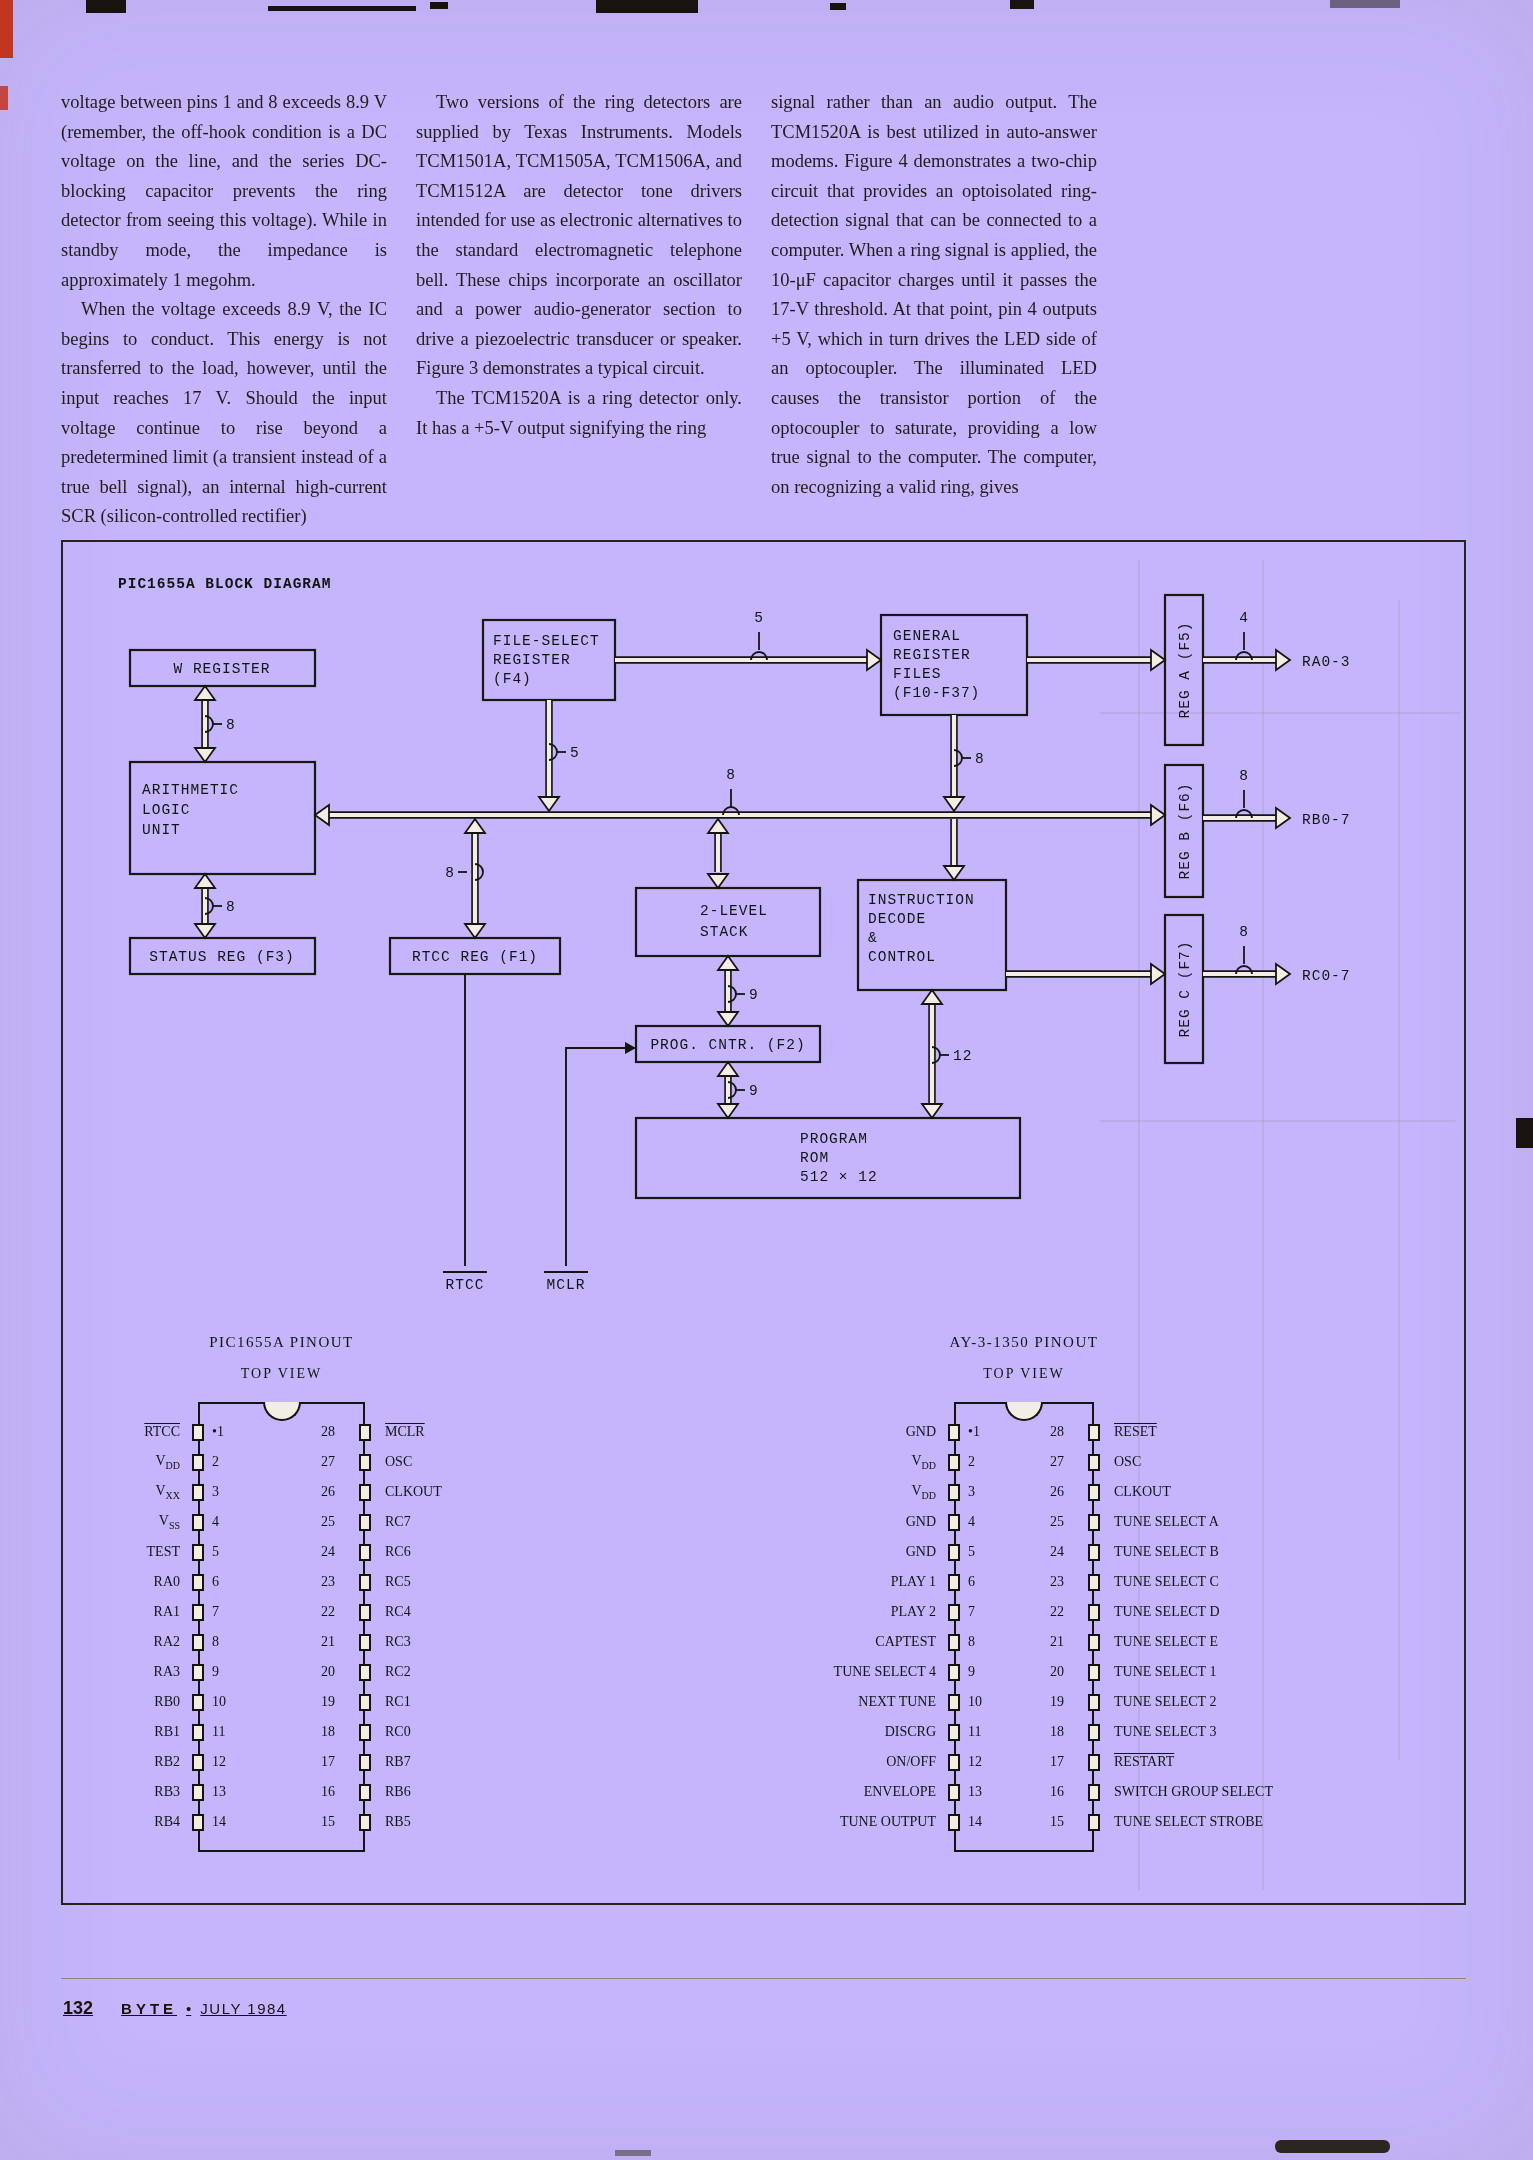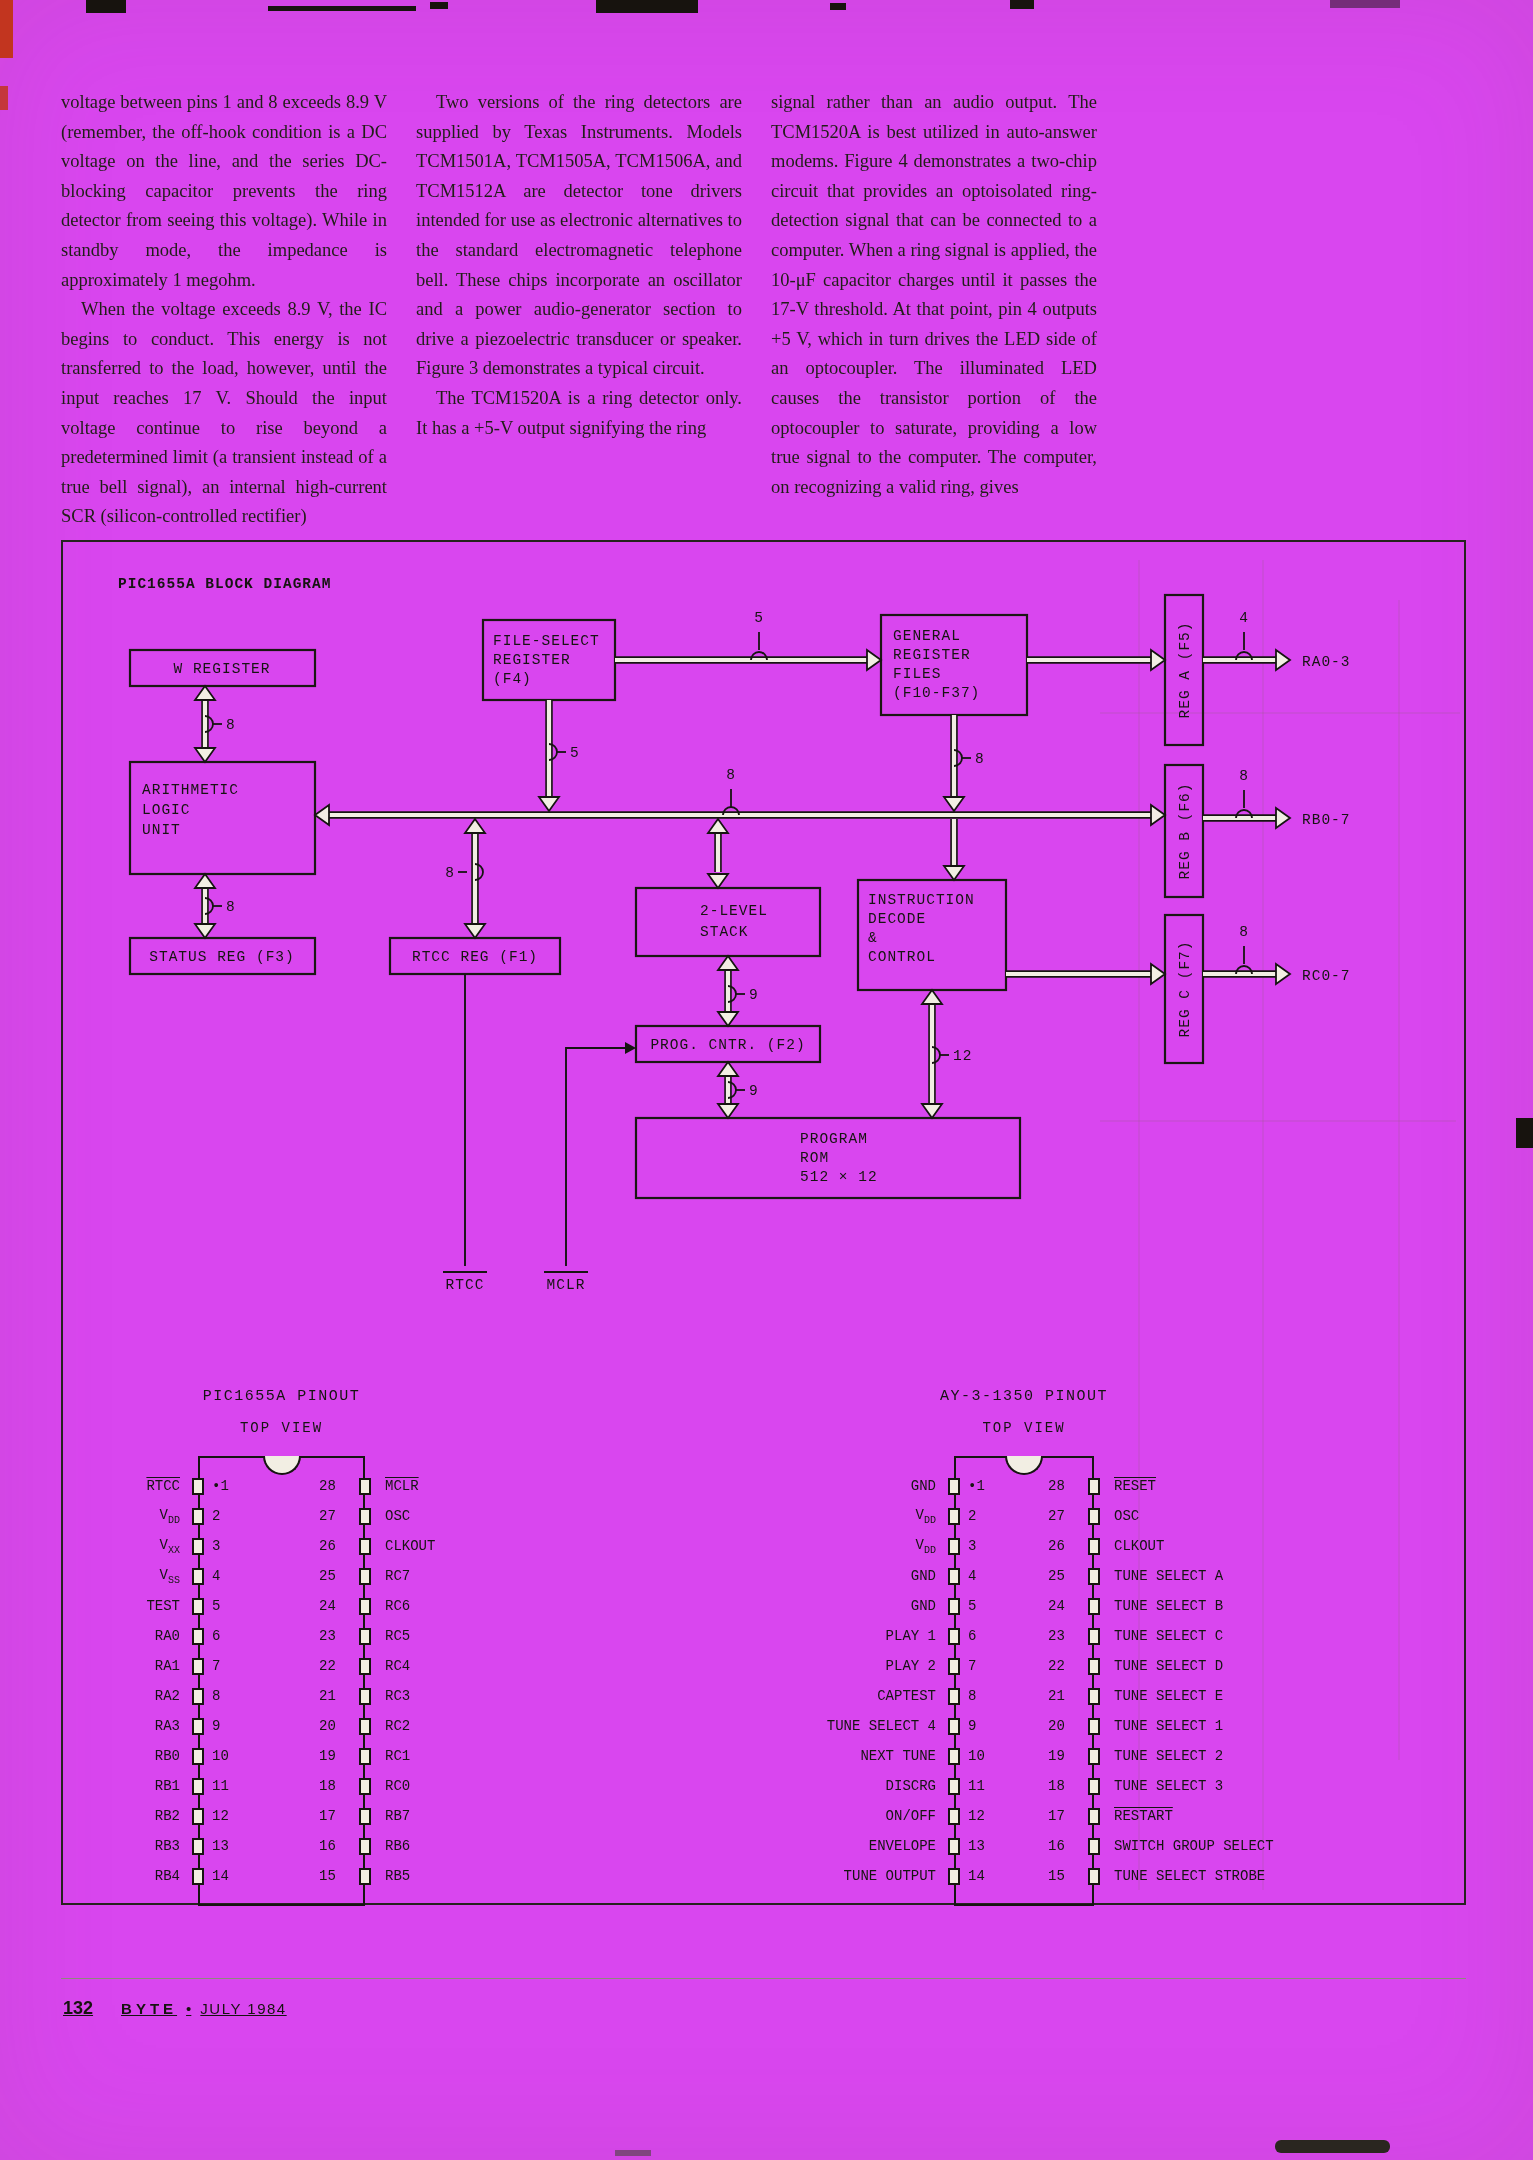--- a/index.html
+++ b/index.html
@@ -1,17 +1,17 @@
 <!DOCTYPE html>
 <html lang="en"><head>
 <meta charset="utf-8">
 <style>
   html,body{margin:0;padding:0;background:#6b6membership660;}
   body{margin:0;background:#585550;}
-  .page{position:relative;width:1533px;height:2160px;background:#d946ef;overflow:hidden;
+  .page{position:relative;width:1533px;height:2160px;background:#c4b5fd;overflow:hidden;
         font-family:"Liberation Serif",serif;box-shadow:inset 0 0 130px rgba(110,90,50,.10);}
 
   
   .col{position:absolute;top:88px;width:326px;font-size:18.5px;line-height:29.6px;
        color:#211e18;text-align:justify;}
   .c1{left:61px}.c2{left:416px}.c3{left:771px}
   .para{margin:0;}
   .ind{text-indent:20px;}
 
   
@@ -26,21 +26,21 @@
   .tc{text-anchor:middle;}
   .te{text-anchor:end;}
   .bus-o{stroke:#161411;stroke-width:7.5;fill:none;}
   .bus-i{stroke:#f2eee3;stroke-width:4.2;fill:none;}
   .ah{fill:#f2eee3;stroke:#161411;stroke-width:1.8;}
   .loop{fill:none;stroke:#161411;stroke-width:1.8;}
   .wire{stroke:#161411;stroke-width:1.9;fill:none;}
   .solid{fill:#161411;stroke:none;}
 
   
-  .pinout{position:absolute;top:1384px;font-family:Liberation Mono, monospace;color:#161411;}
+  .pinout{position:absolute;top:1330px;font-family:Liberation Serif, serif;color:#161411;}
   .po-pic{left:100px;width:500px;height:560px;}
   .po-ay{left:800px;width:580px;height:560px;}
   .po-title{position:absolute;top:4px;left:0;text-align:center;font-size:15px;letter-spacing:1.5px;white-space:nowrap;}
   .po-sub{position:absolute;top:36px;left:0;text-align:center;font-size:14px;letter-spacing:2px;}
   .po-pic .po-title,.po-pic .po-sub{width:363px;}
   .po-ay .po-title,.po-ay .po-sub{width:448px;}
   .chip{position:absolute;top:72px;height:450px;border:2.2px solid #161411;box-sizing:border-box;}
   .po-pic .chip{left:98px;width:167px;}
   .po-ay .chip{left:154px;width:140px;}
   .notch{position:absolute;top:-2px;left:50%;transform:translateX(-50%);width:38px;height:19px;

